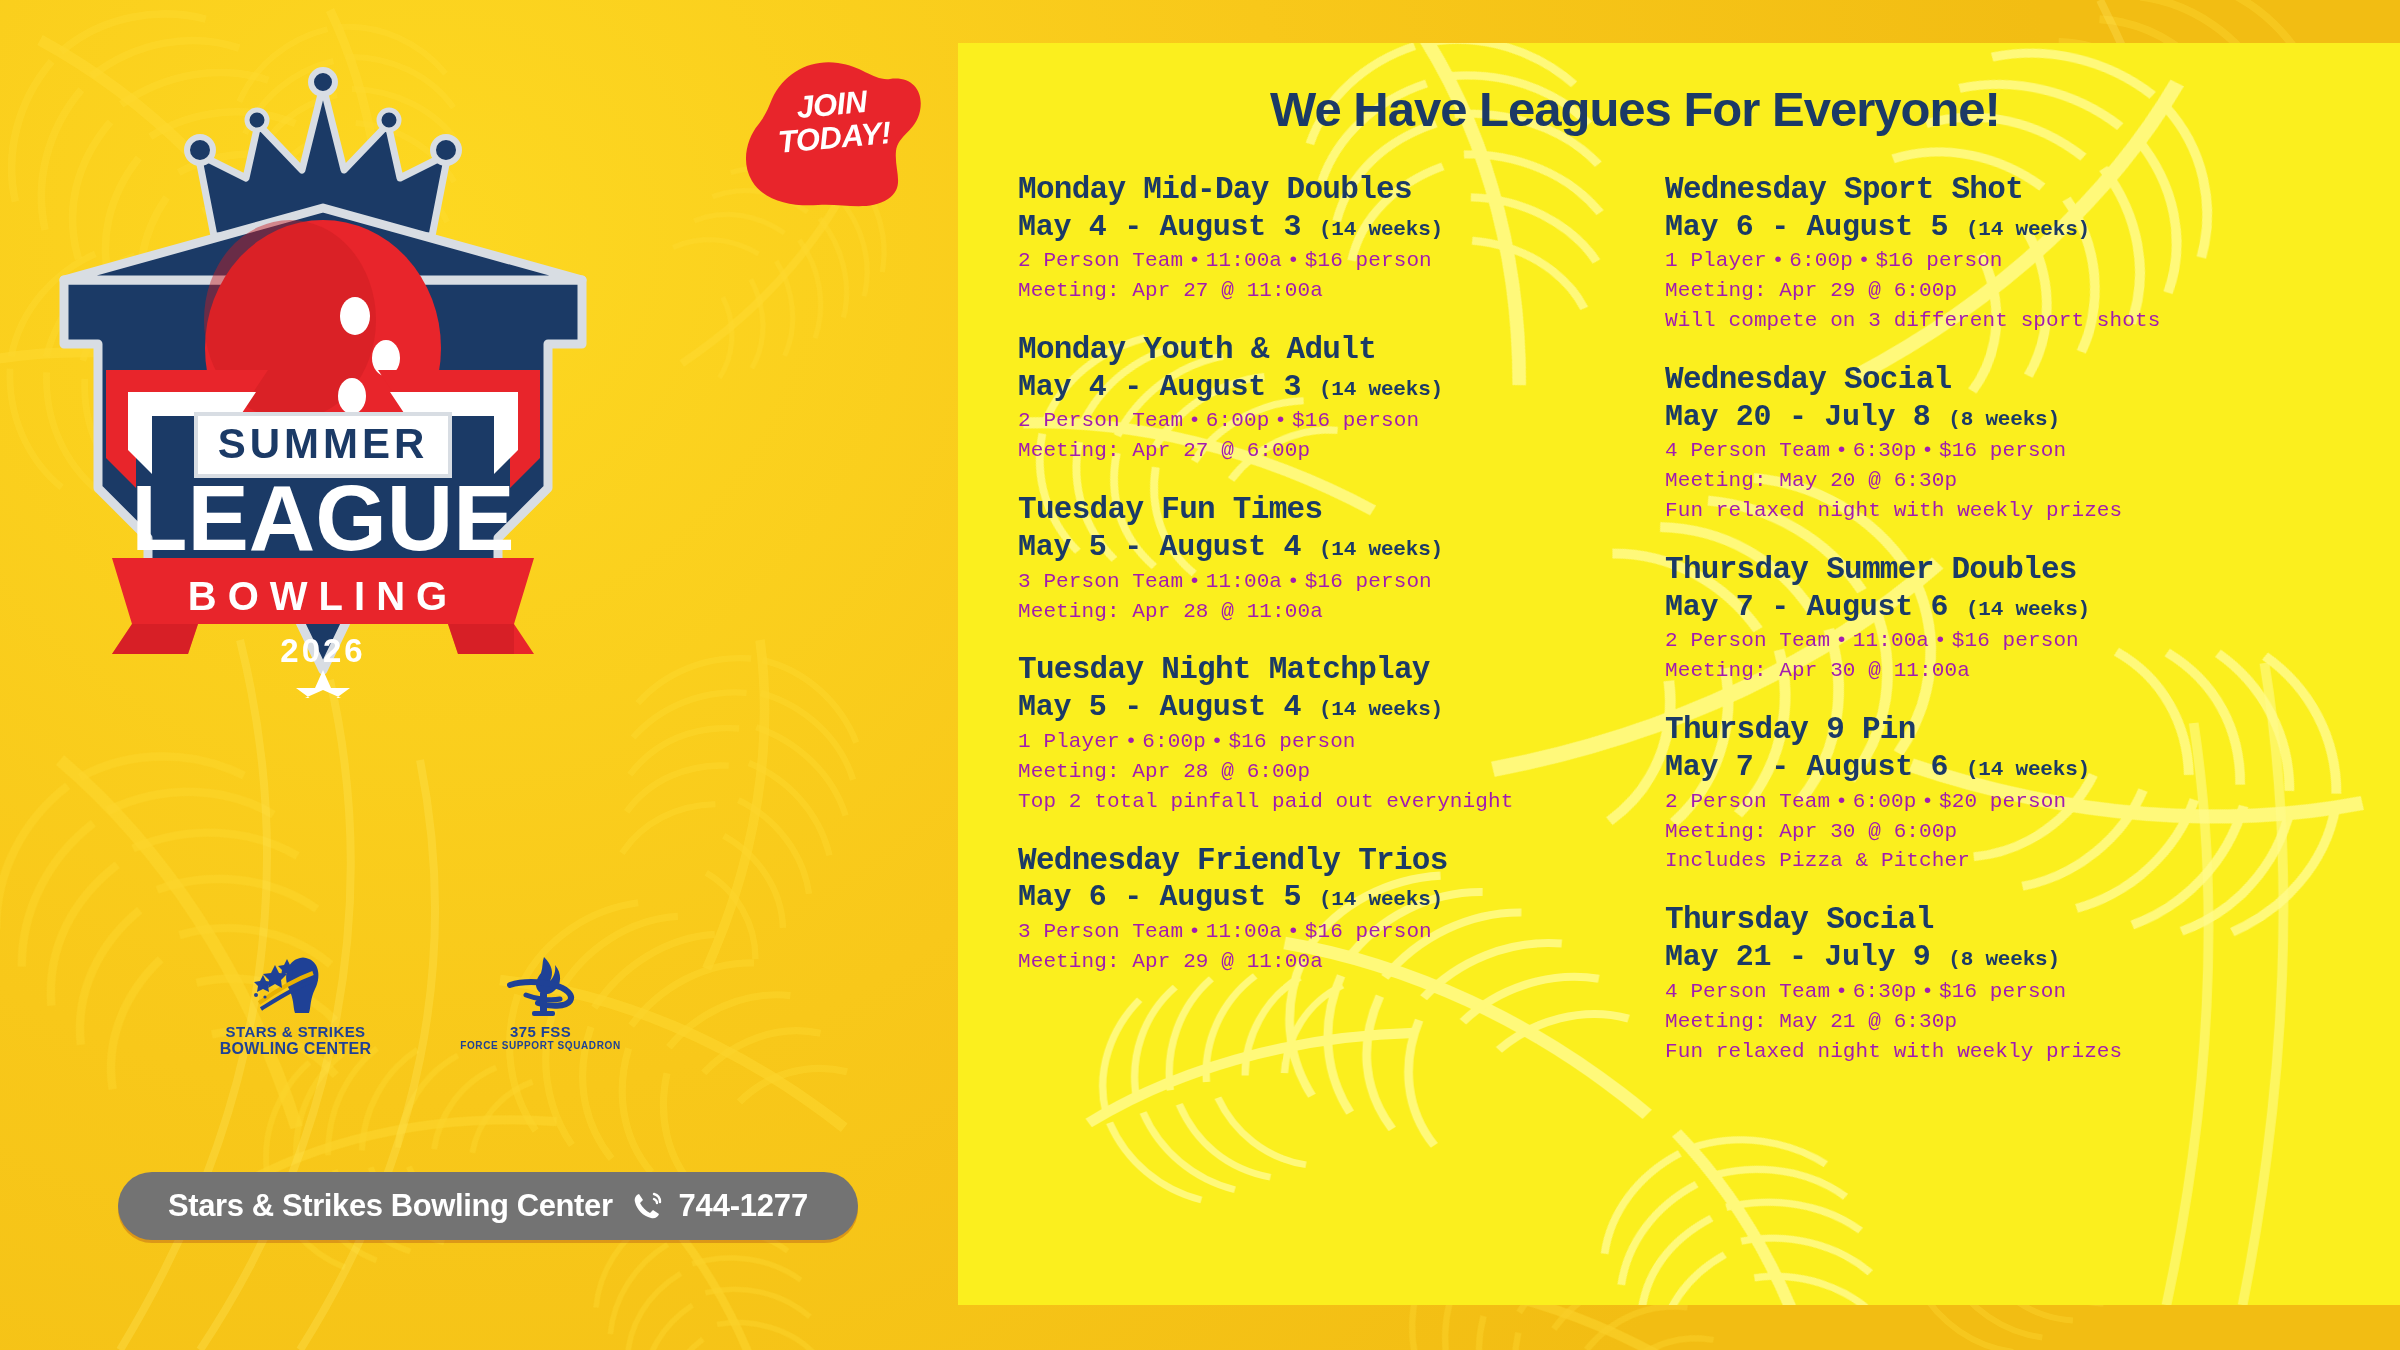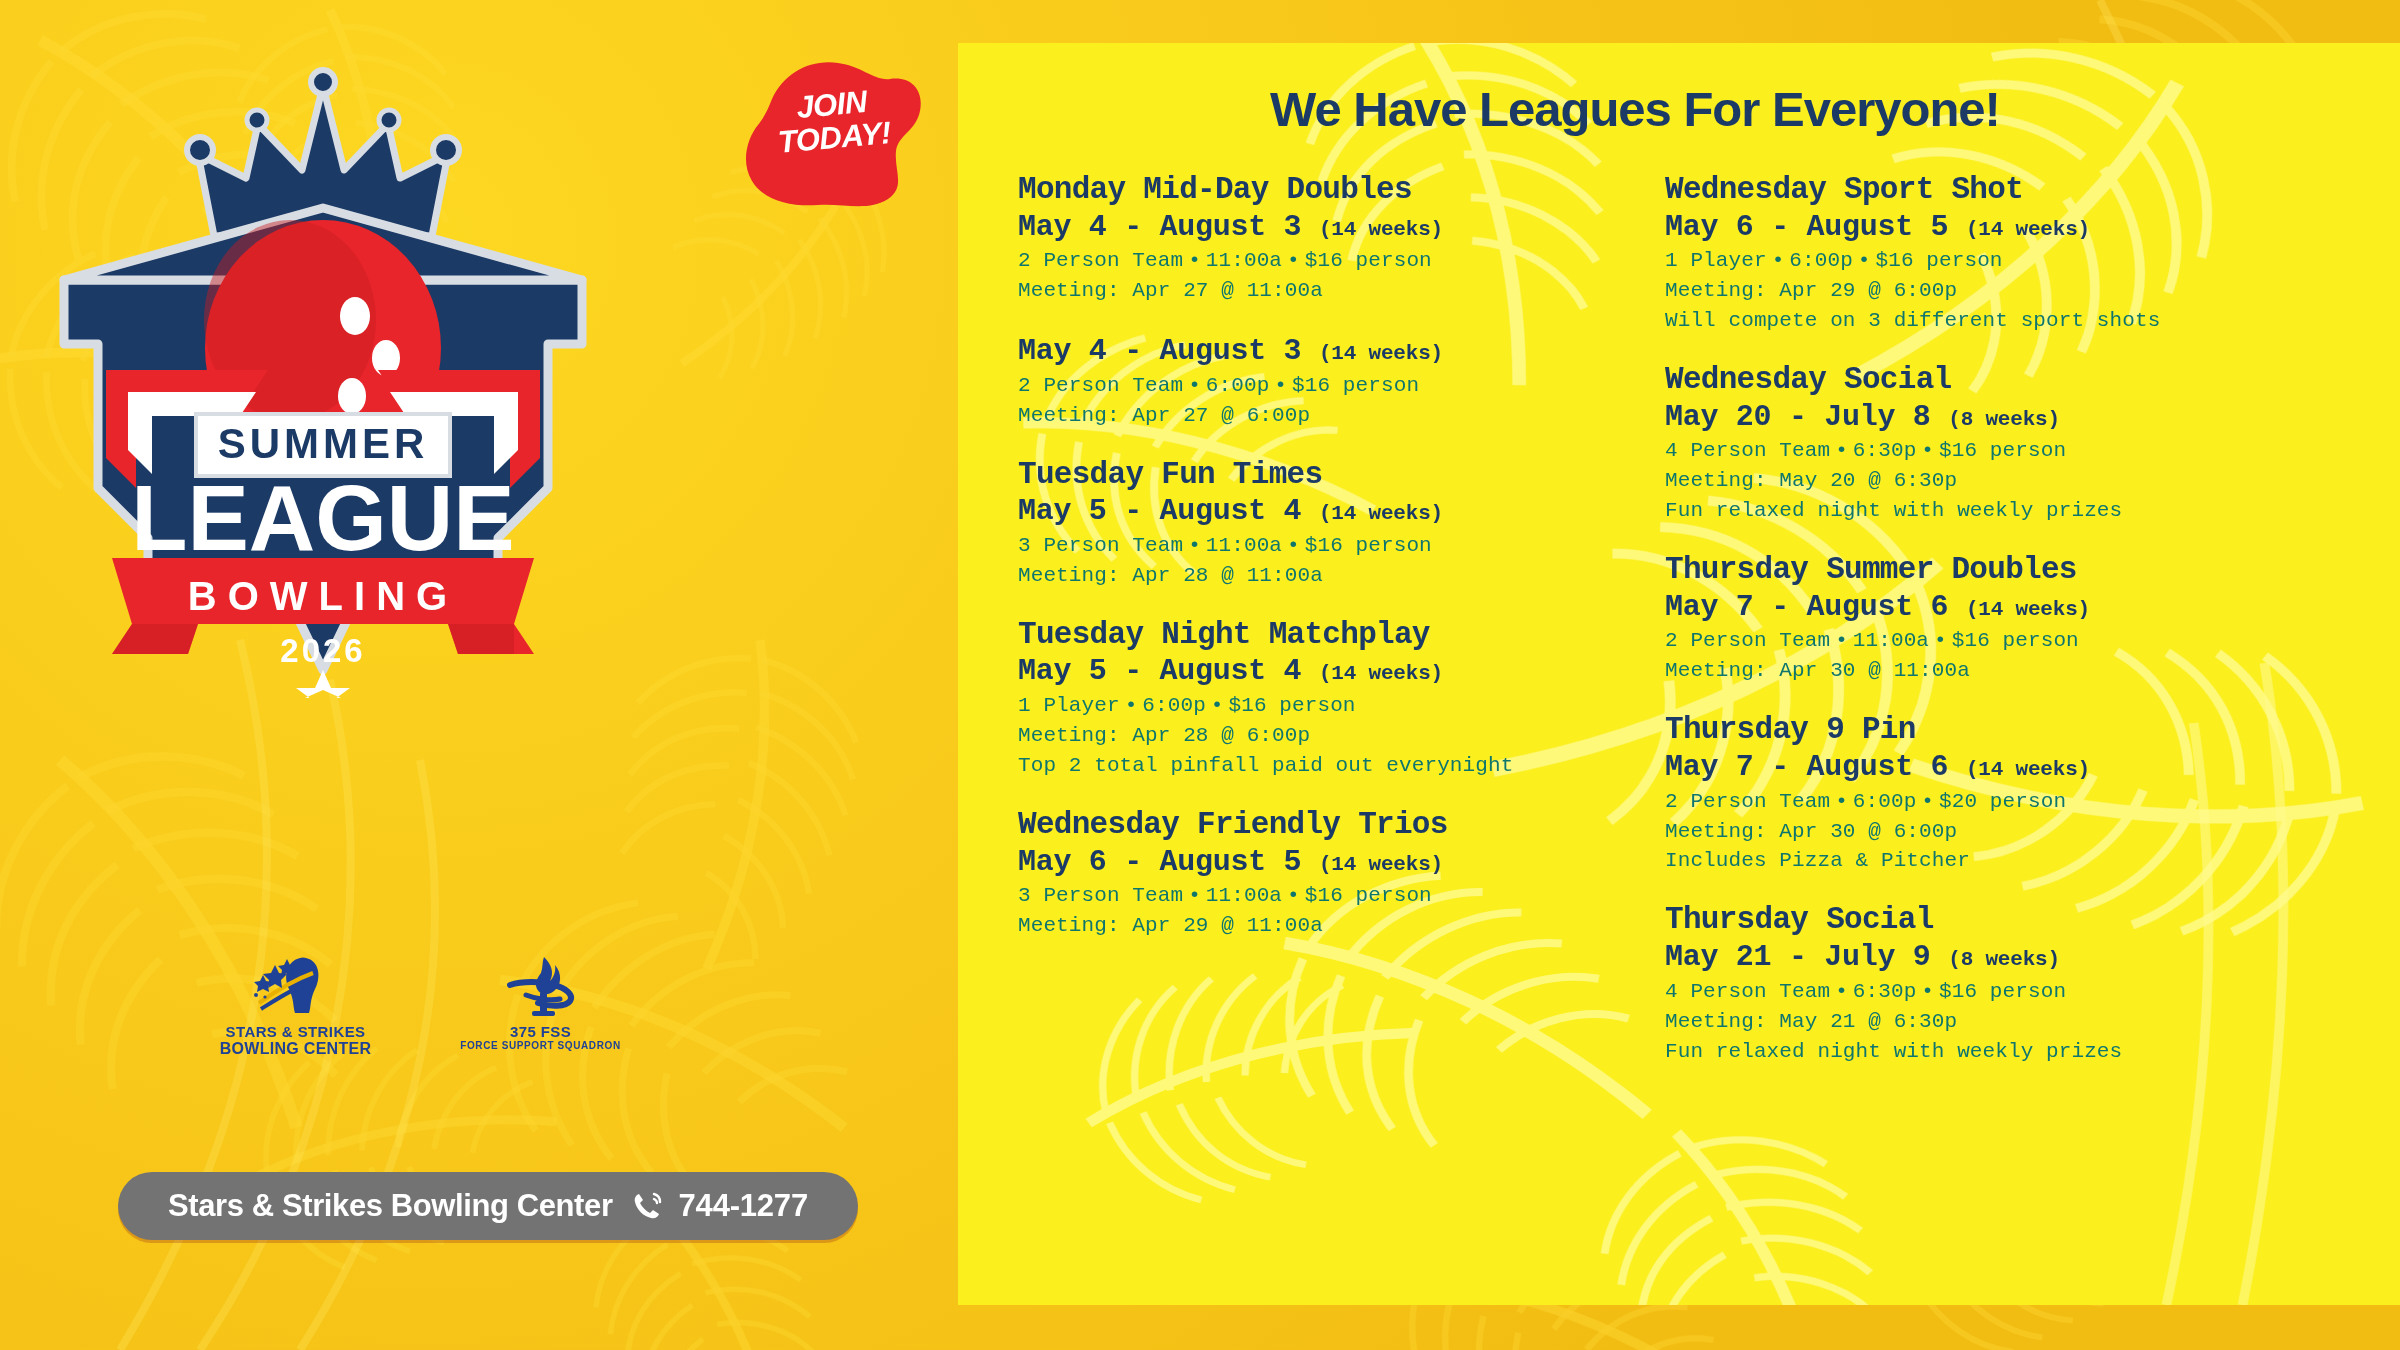--- a/index.html
+++ b/index.html
@@ -166,21 +166,21 @@
     letter-spacing: -0.3px;
     line-height: 1.22;
     margin-top: 1px;
   }
   .league-weeks {
     font-size: 21px;
     font-weight: 700;
     letter-spacing: -0.2px;
   }
   .league-detail {
-    color: #0f766e;
+    color: #a21caf;
     font-weight: 400;
     font-size: 21px;
     line-height: 1.33;
     letter-spacing: 0.1px;
     margin-top: 2px;
   }
   .sep { padding: 0 5px; }
 </style>
 </head>
 <body>
@@ -393,20 +393,21 @@
           <span>May 4 - August 3</span>
           <span class="league-weeks">(14 weeks)</span>
         </div>
         <div class="league-detail">
           <span>2 Person Team</span><span class="sep">•</span><span>11:00a</span><span class="sep">•</span><span>$16 person</span>
         </div>
         <div class="league-detail">Meeting: Apr 27 @ 11:00a</div>
       </div>
 
       <div class="league">
+        <div class="league-name">Monday Youth &amp; Adult</div>
         <div class="league-dates">
           <span>May 4 - August 3</span>
           <span class="league-weeks">(14 weeks)</span>
         </div>
         <div class="league-detail">
           <span>2 Person Team</span><span class="sep">•</span><span>6:00p</span><span class="sep">•</span><span>$16 person</span>
         </div>
         <div class="league-detail">Meeting: Apr 27 @ 6:00p</div>
       </div>
 

